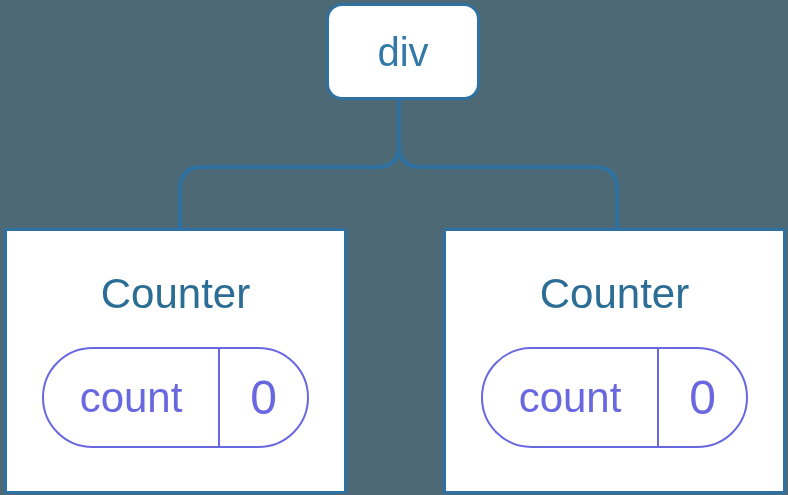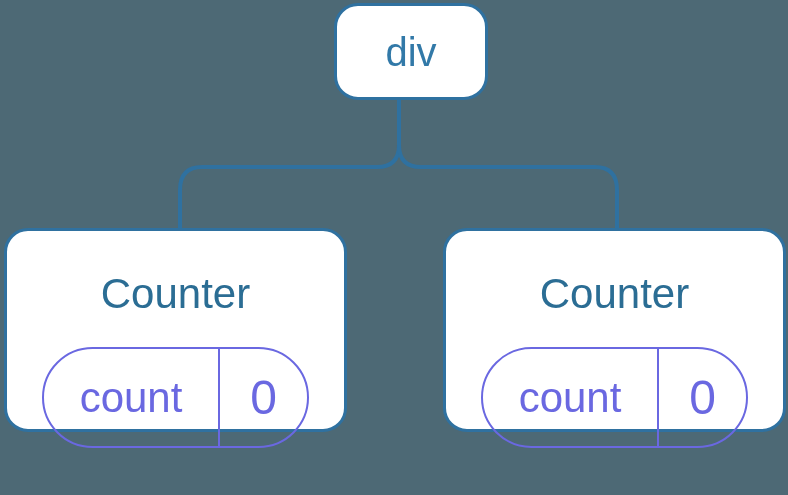--- a/index.html
+++ b/index.html
@@ -29,40 +29,40 @@
     height: 495px;
   }
 
   .node {
     position: absolute;
     background: var(--card-bg);
     border: 3px solid var(--line-blue);
   }
 
   .root-node {
-    left: 334px;
+    left: 326px;
     top: 3px;
     width: 154px;
     height: 97px;
-    border-radius: 24px;
+    border-radius: 16px;
     display: flex;
     align-items: center;
     justify-content: center;
   }
   .root-label {
     font-size: 40px;
     color: var(--root-label);
     line-height: 1;
   }
 
   .card {
     top: 228px;
     width: 343px;
-    height: 204px;
-    border-radius: 24px;
+    height: 266px;
+    border-radius: 2px;
   }
   .card-left  { left: 4px; }
   .card-right { left: 443px; }
 
   .card-title {
     margin-top: 42px;
     text-align: center;
     font-size: 42px;
     line-height: 1;
     font-weight: 500;

